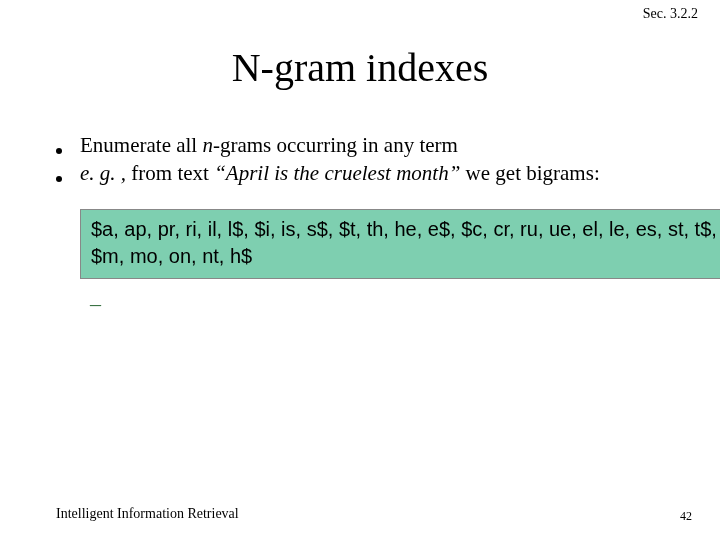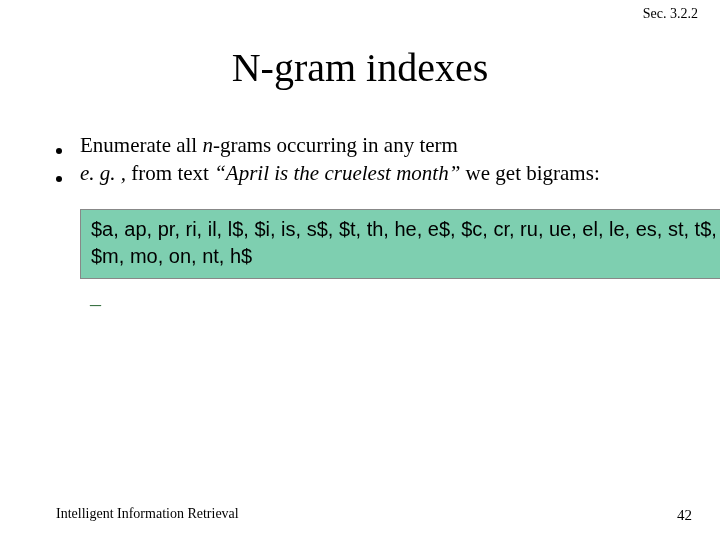--- a/index.html
+++ b/index.html
@@ -96,21 +96,21 @@
     position: absolute;
     left: 56px;
     bottom: 18px;
     font-size: 14px;
     font-family: Liberation Serif, serif;
   }
   .footer-right {
     position: absolute;
     right: 28px;
     bottom: 16px;
-    font-size: 15px;
+    font-size: 12px;
   }
 </style>
 </head>
 <body>
 
 <div class="slide">
 
   <div class="sec-label">Sec. 3.2.2</div>
 
   <div class="title">N-gram indexes</div>

